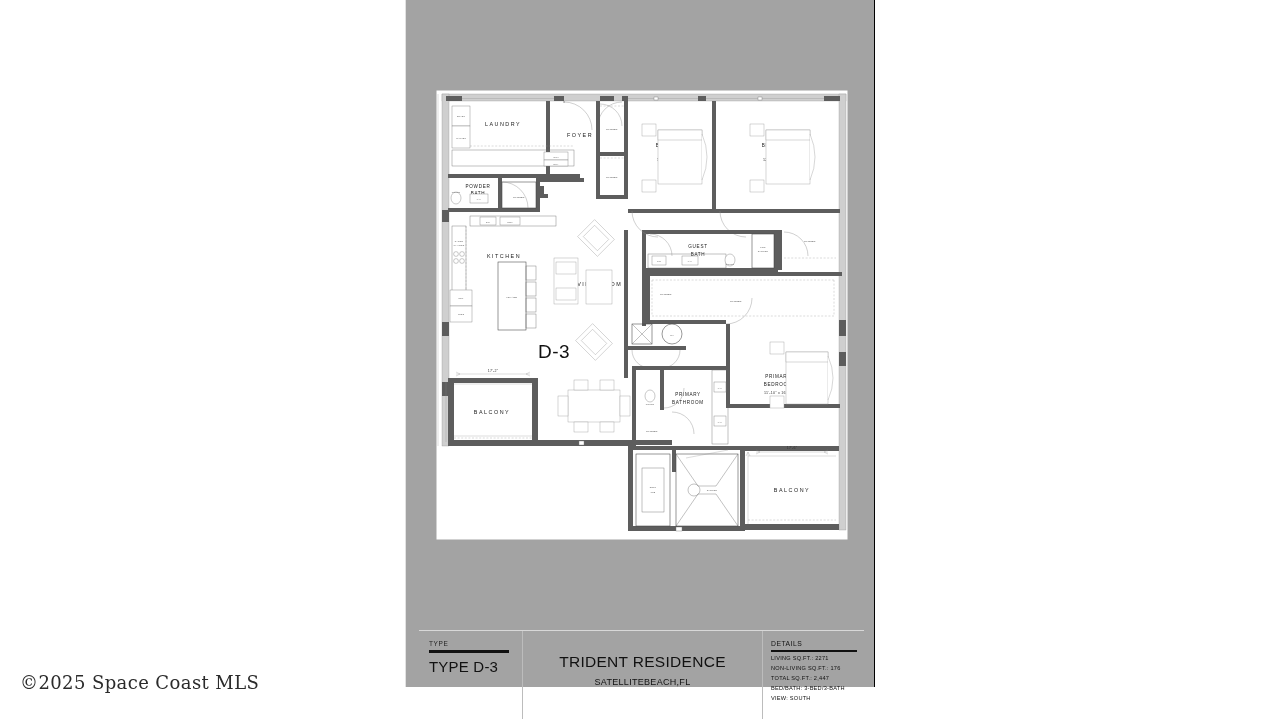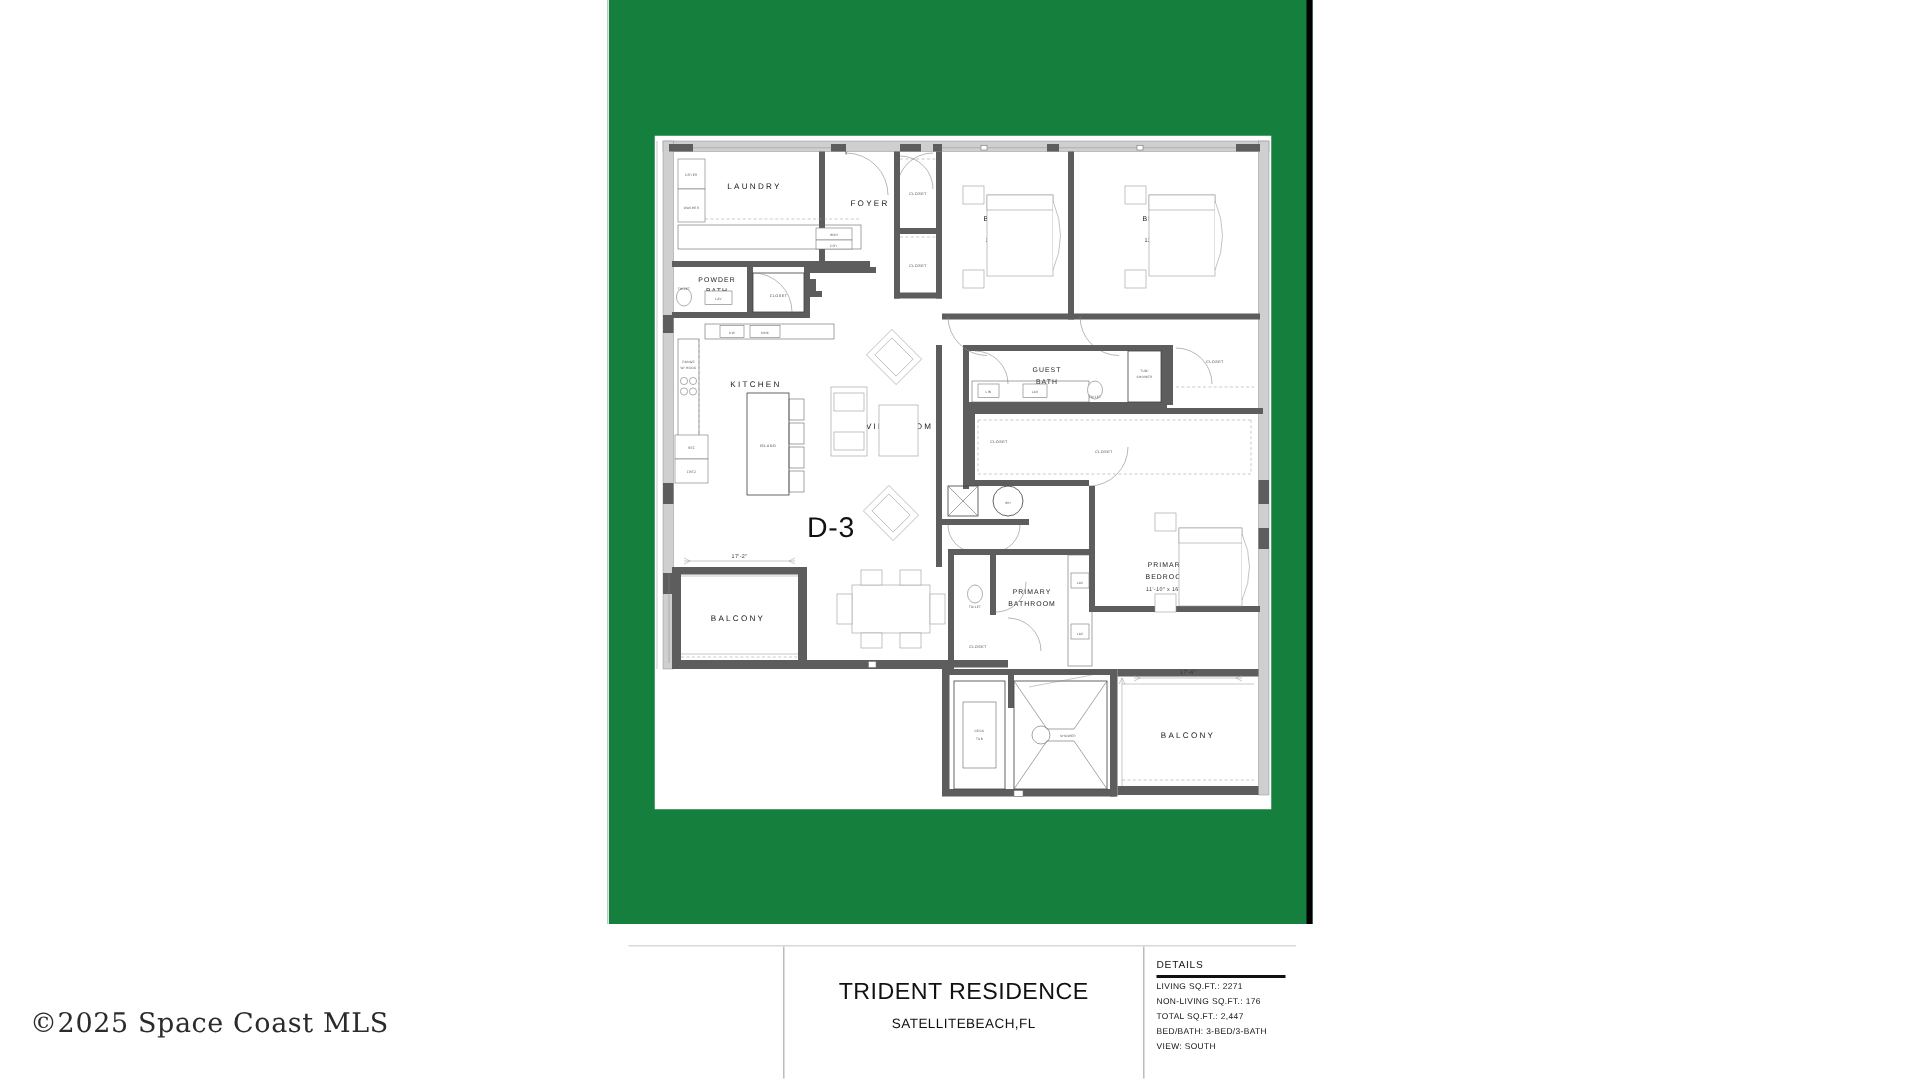--- a/index.html
+++ b/index.html
@@ -3,23 +3,23 @@
 <meta charset="utf-8">
 <style>
   html,body{margin:0;padding:0;}
   body{
     width:1280px;height:720px;overflow:hidden;
     background:#ffffff;
     font-family:"Liberation Sans", sans-serif;
     position:relative;
   }
   #sheet{
-    position:absolute;left:405px;top:0;width:470px;height:616px;
-    background:#15803d;
-    border-left:1px solid #e2e2e2;border-right:4px solid #000000;
+    position:absolute;left:405px;top:0;width:470px;height:687px;
+    background:#a3a3a3;
+    border-left:1px solid #e2e2e2;border-right:1px solid #000000;
     box-sizing:border-box;
   }
   .watermark{
     position:absolute;left:8px;top:672px;
     font-family:"DejaVu Serif", serif;
     font-size:18px;color:#2b2b2b;letter-spacing:.4px;white-space:nowrap;margin-left:12px;
   }
 
   
   #plan{position:absolute;left:30px;top:90px;width:412px;height:450px;}
@@ -398,20 +398,25 @@
 
       <rect class="wall" x="403" y="230" width="7" height="16"></rect>
       <rect class="wall" x="403" y="262" width="7" height="14"></rect>
 
       <line class="hair" x1="2" y1="4" x2="2" y2="356"></line>
     </svg>
   </div>
 
   <div id="titleblock">
 
+    <div class="tb-col tb-type">
+      <div class="tb-smalllabel">TYPE</div>
+      <div class="tb-rule"></div>
+      <div class="tb-bigtype">TYPE D-3</div>
+    </div>
 
     <div class="tb-col tb-name">
       <div class="tb-title">TRIDENT RESIDENCE</div>
       <div class="tb-sub">SATELLITEBEACH,FL</div>
     </div>
 
     <div class="tb-col tb-det">
       <div class="det-head">DETAILS</div>
       <div class="det-rule"></div>
       <div class="det-list">

